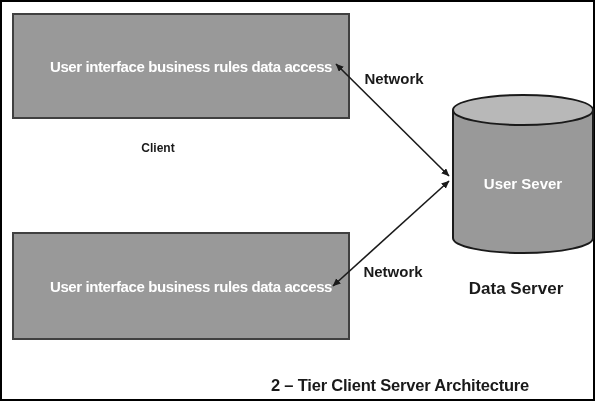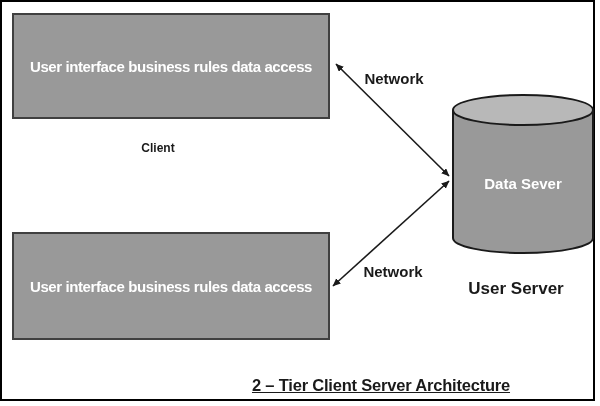--- a/index.html
+++ b/index.html
@@ -9,21 +9,21 @@
     -webkit-font-smoothing:antialiased;
   }
   .frame{
     position:absolute;left:0;top:0;width:591px;height:397px;
     border:2px solid #000000;background:#ffffff;
   }
   .tier-box{
     position:absolute;left:12px;width:314px;
     background:var(--box_fill,#999999);
     border:2px solid var(--box_border,#404040);
-    display:flex;align-items:center;justify-content:center;
+    display:flex;align-items:center;justify-content:center;padding-left:20px;
   }
   .tier-box.top{top:13px;height:102px;}
   .tier-box.bottom{top:232px;height:104px;}
   .box-label{
     color:var(--box_text,#ffffff);
     font-weight:bold;font-size:15px;letter-spacing:-0.4px;
     white-space:nowrap;text-align:center;
   }
   .diagram-label{
     position:absolute;transform:translateX(-50%);
@@ -31,21 +31,21 @@
     font-weight:bold;white-space:nowrap;text-align:right;
   }
   .client-caption{left:158px;top:141px;font-size:12px;}
   .network-label-top{left:394px;top:70px;font-size:15px;}
   .network-label-bottom{left:393px;top:263px;font-size:15px;}
   .server-caption{left:516px;top:279px;font-size:17px;}
   .cylinder-label{
     position:absolute;left:523px;top:175px;transform:translateX(-50%);
     color:var(--box_text,#ffffff);font-weight:bold;font-size:15px;white-space:nowrap;
   }
-  .title-caption{left:381px;top:376px;font-size:16.5px;letter-spacing:-0.2px;text-decoration:underline;}
+  .title-caption{left:400px;top:376px;font-size:16.5px;letter-spacing:-0.2px;}
   svg.overlay{position:absolute;left:0;top:0;pointer-events:none;}
 </style>
 </head>
 <body>
 
 <div class="frame"></div>
 
 <div class="tier-box top">
   <span class="box-label">User interface business rules data access</span>
 </div>
@@ -69,17 +69,17 @@
   </g>
 
   <line x1="336" y1="64" x2="449" y2="176" stroke="#1a1a1a" stroke-width="1.6" marker-start="url(#ah)" marker-end="url(#ah)"></line>
   <line x1="333" y1="286" x2="449" y2="181" stroke="#1a1a1a" stroke-width="1.6" marker-start="url(#ah)" marker-end="url(#ah)"></line>
 </svg>
 
 <div class="diagram-label network-label-top">Network</div>
 
 <div class="diagram-label network-label-bottom">Network</div>
 
-<div class="cylinder-label">Data Sever</div>
+<div class="cylinder-label">User Sever</div>
 
-<div class="diagram-label server-caption">User Server</div>
+<div class="diagram-label server-caption">Data Server</div>
 
 <div class="diagram-label title-caption">2 – Tier Client Server Architecture</div>
 
 </body></html>

